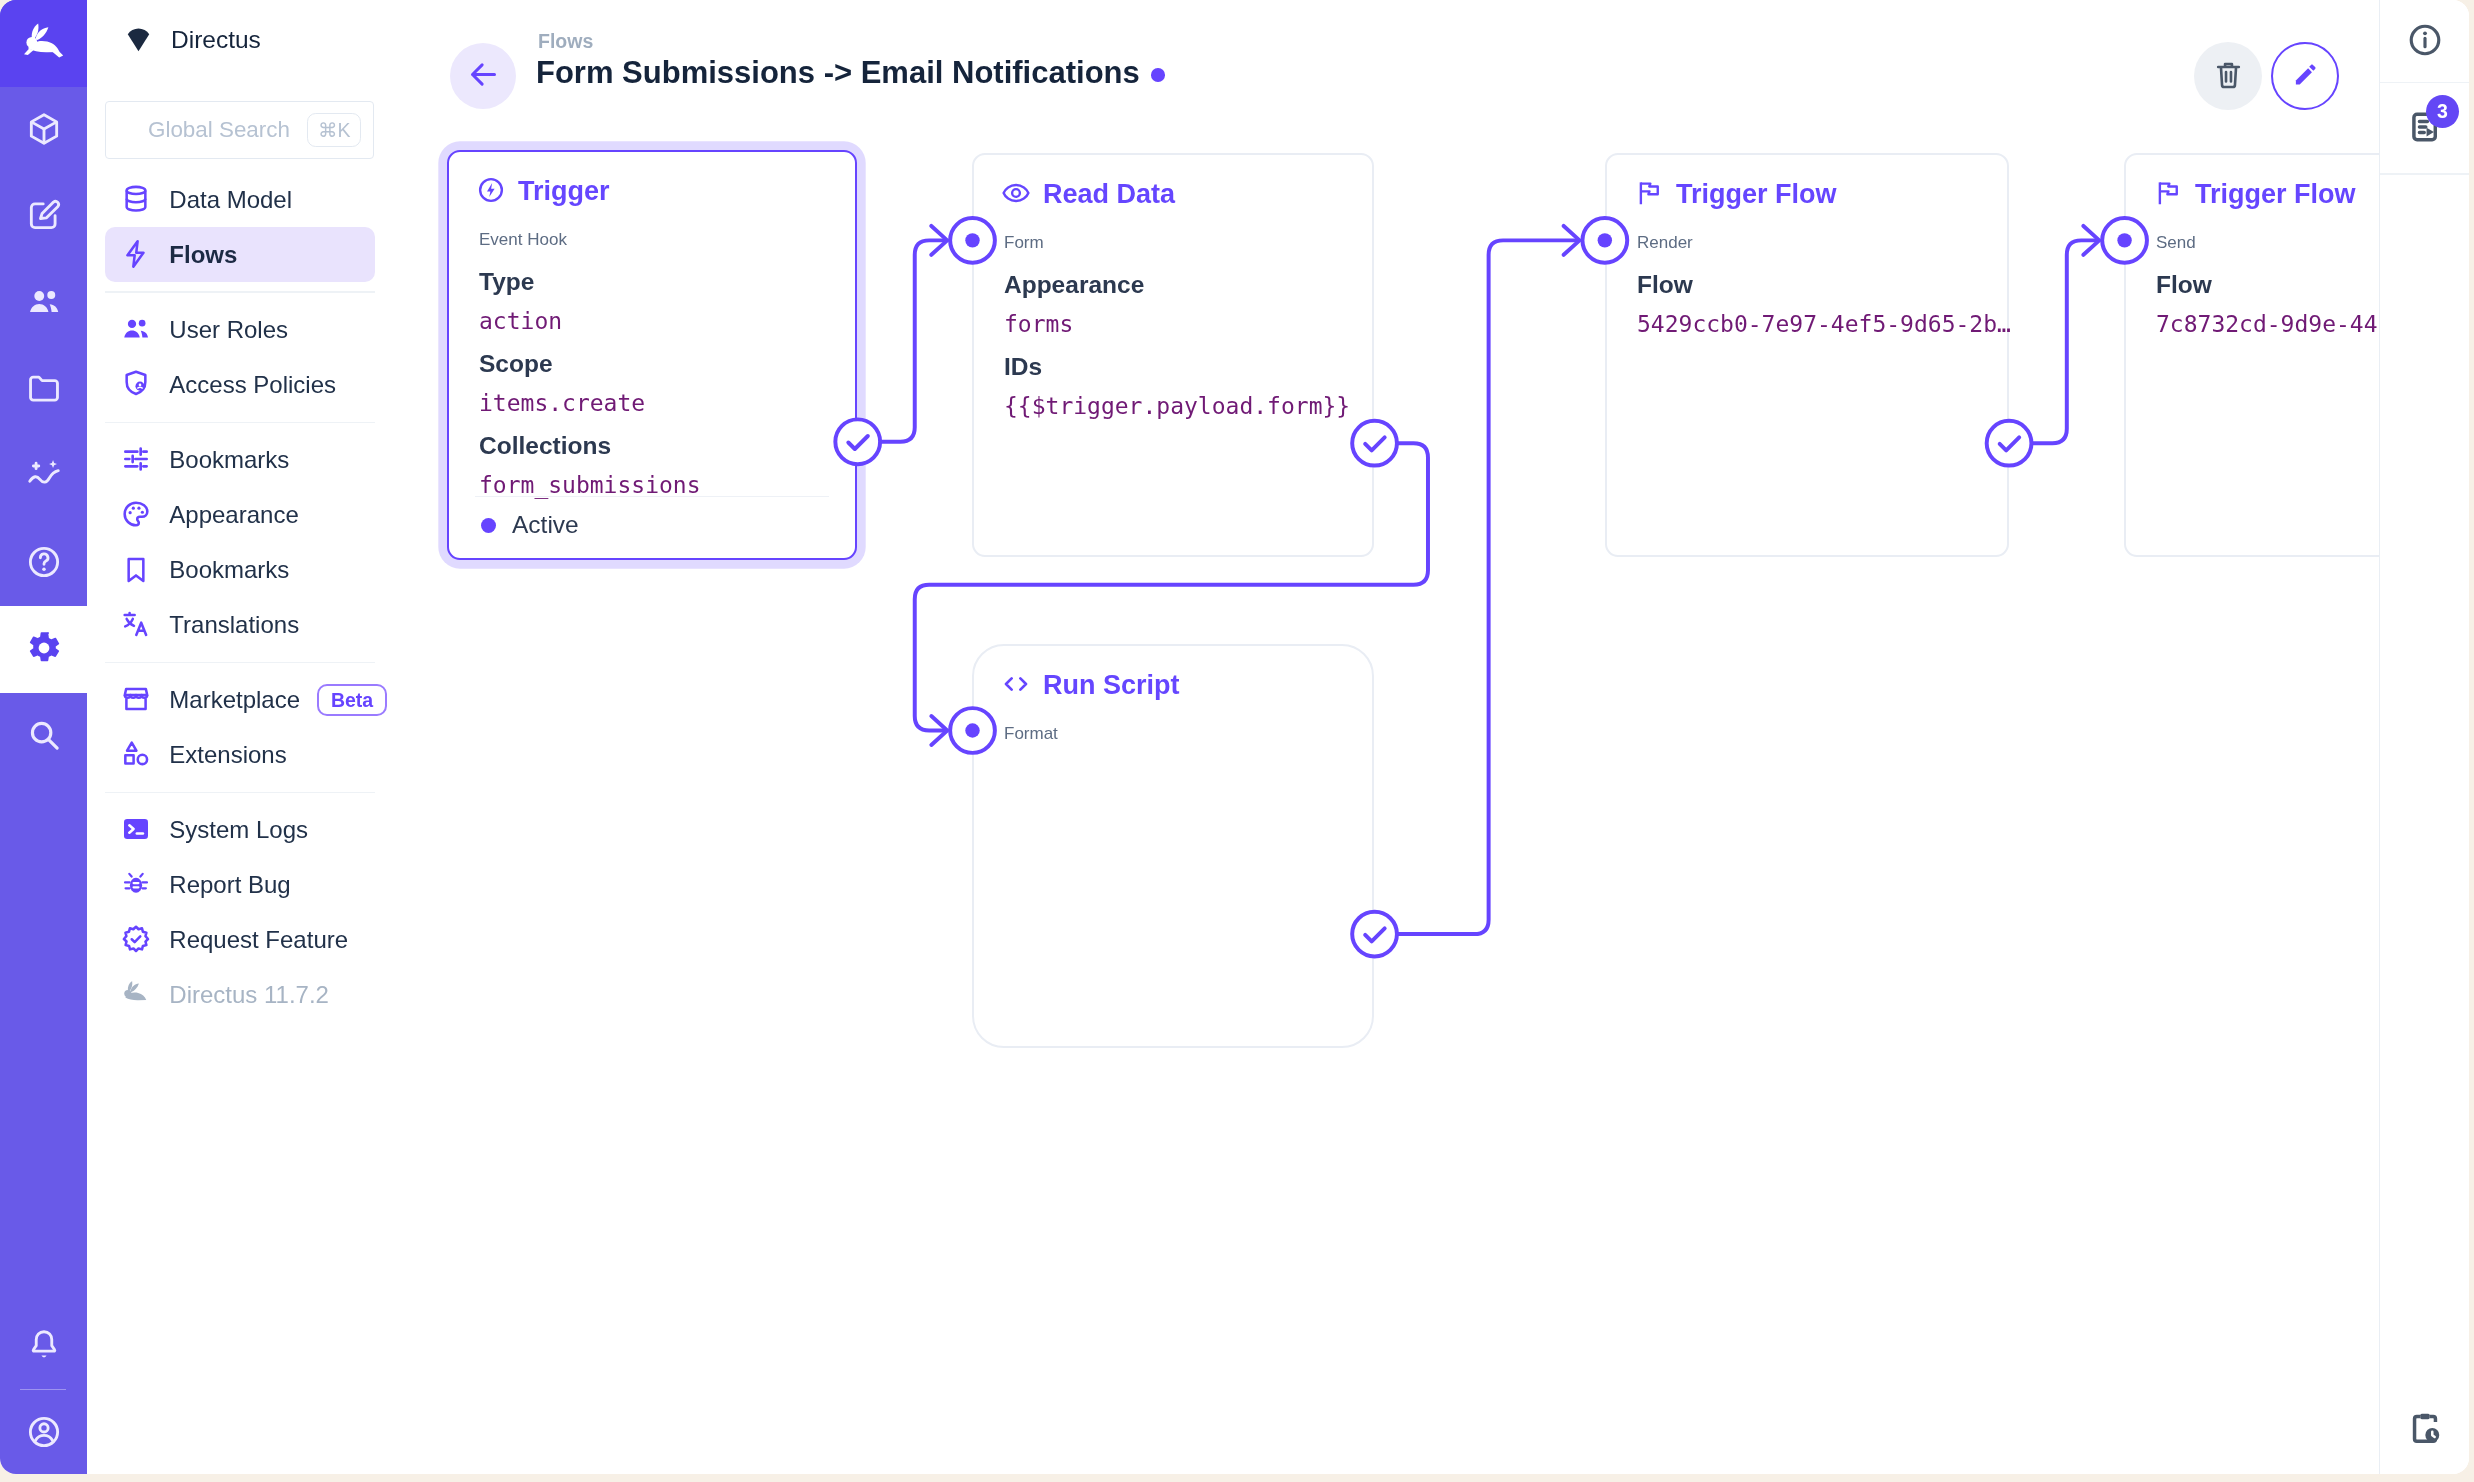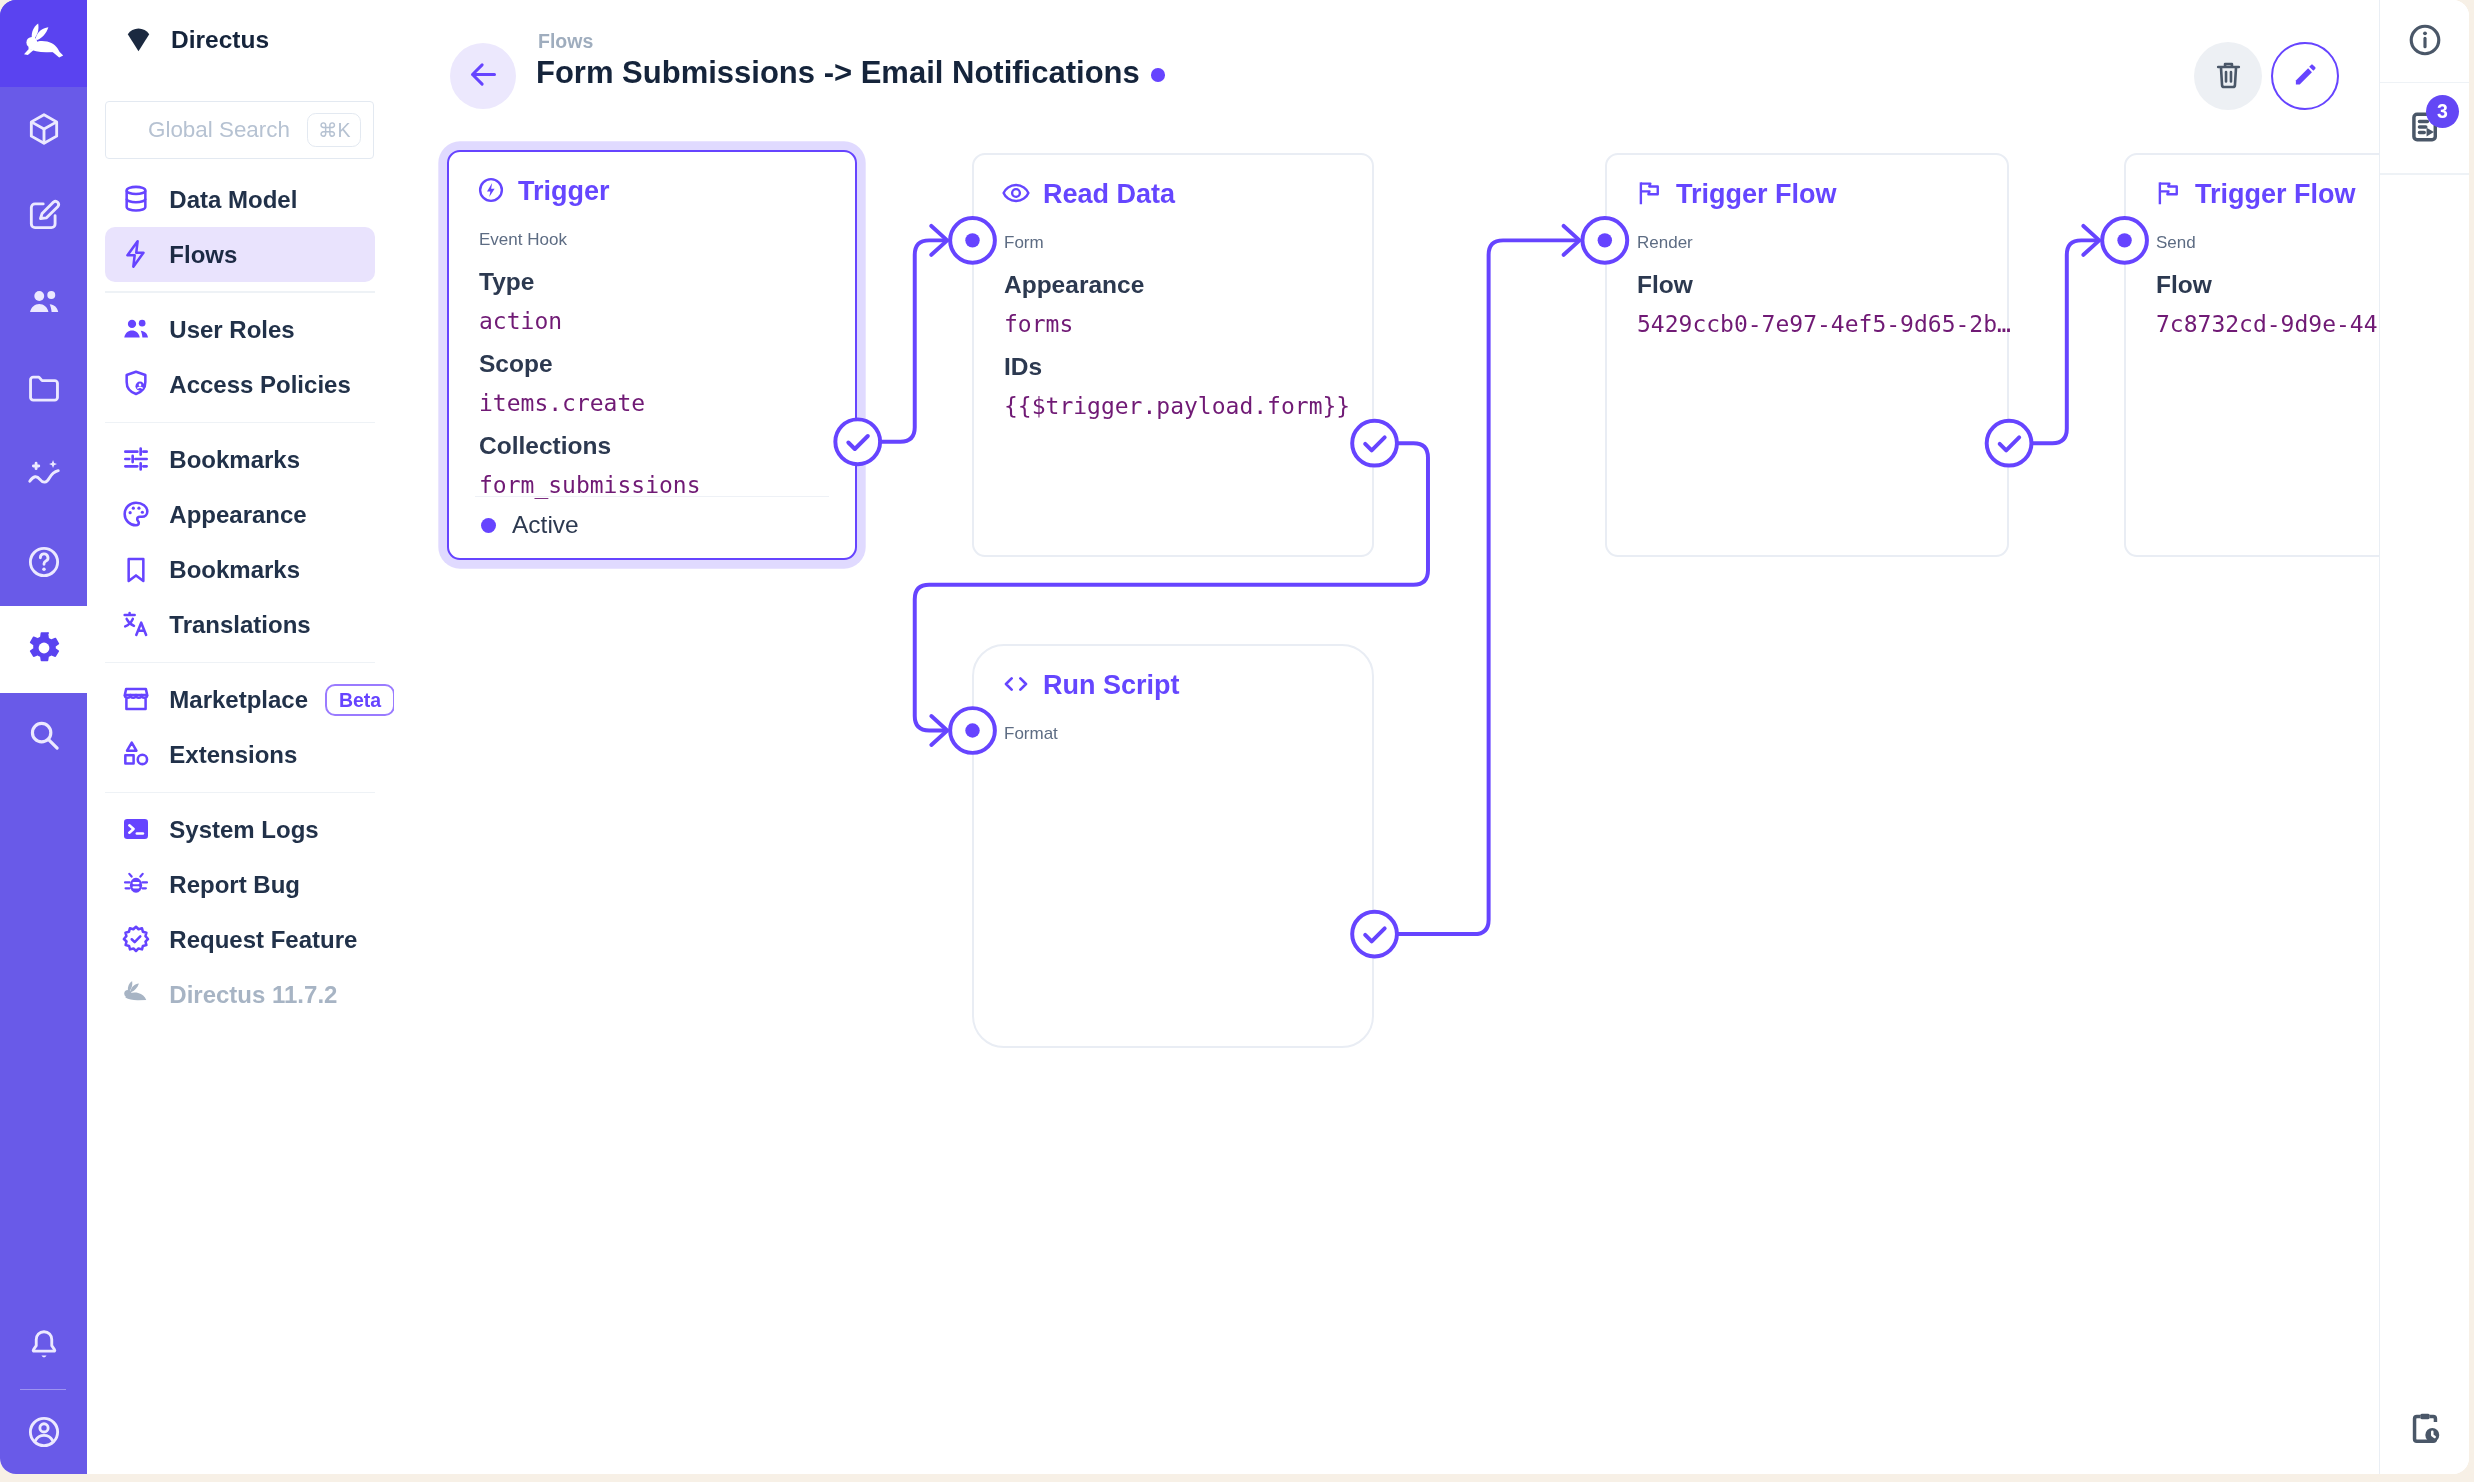--- a/index.html
+++ b/index.html
@@ -12,28 +12,28 @@
   .mod { position:absolute; left:0; width:87px; height:87px; display:flex; align-items:center; justify-content:center; color:#ece9ff; background:transparent; border:none; cursor:pointer; }
   .mod.active { background:#ffffff; color:#5a43f0; }
   .mod svg { width:38px; height:38px; }
   .logo-tile svg { width:48px; height:48px; }
   .mod-divider { position:absolute; left:20px; width:46px; height:1.4px; background:rgba(255,255,255,.35); }
 
   
   .sidebar { position:absolute; left:87px; top:0; width:308px; height:100%; background:#fff; }
   .project-row { position:absolute; left:0; top:16px; width:100%; height:48px; display:flex; align-items:center; padding-left:35px; gap:16px; cursor:pointer; }
   .project-row svg { width:33px; height:33px; }
-  .project-name { font-size:24.5px; font-weight:700; color:#15243b; }
+  .project-name { font-size:24.5px; font-weight:400; color:#15243b; }
   .search-box { position:absolute; left:18px; top:101px; width:269px; height:58px; border:1.8px solid #e3e9f1; border-radius:4px; display:flex; align-items:center; padding:0 11.6px 0 42px; cursor:text; }
   .search-ph { font-size:22.4px; color:#b6c2d2; flex:1; }
   .kbd { border:1.8px solid #e3e9f1; border-radius:8.7px; color:#b6c2d2; font-size:19.5px; padding:4.3px 10px; }
   .nav { position:absolute; left:0; top:172px; width:100%; }
   .nav-item { height:55px; margin:0 20px 0 18px; padding-left:15px; border-radius:10px; display:flex; align-items:center; gap:17.3px; cursor:pointer; }
   .nav-item svg { width:32px; height:32px; color:#6644ff; flex:0 0 auto; }
-  .nav-label { font-size:24px; color:#213149; font-weight:700; }
+  .nav-label { font-size:24px; color:#213149; font-weight:400; }
   .nav-item.active { background:#e9e3fd; }
   .nav-item.active .nav-label { color:#1c2a44; font-weight:600; }
   .nav-div { height:1.4px; background:#eef2f6; margin:9.4px 20px 9.4px 18px; }
   .beta-badge { margin-left:auto; margin-right:13px; border:2.2px solid #9a7bff; color:#6644ff; border-radius:10px; font-size:19.5px; font-weight:600; padding:2.9px 11.6px; }
   .version .nav-label { color:#a7b4c4; }
   .version svg { color:#a7b4c4; }
 
   
   .rail { position:absolute; right:0; top:0; width:90px; height:100%; background:#fff; border-left:1.4px solid #e9eef4; display:flex; flex-direction:column; }
   .rail-btn { width:100%; height:82px; display:flex; align-items:center; justify-content:center; background:none; border:none; color:#4a5768; cursor:pointer; position:relative; }

